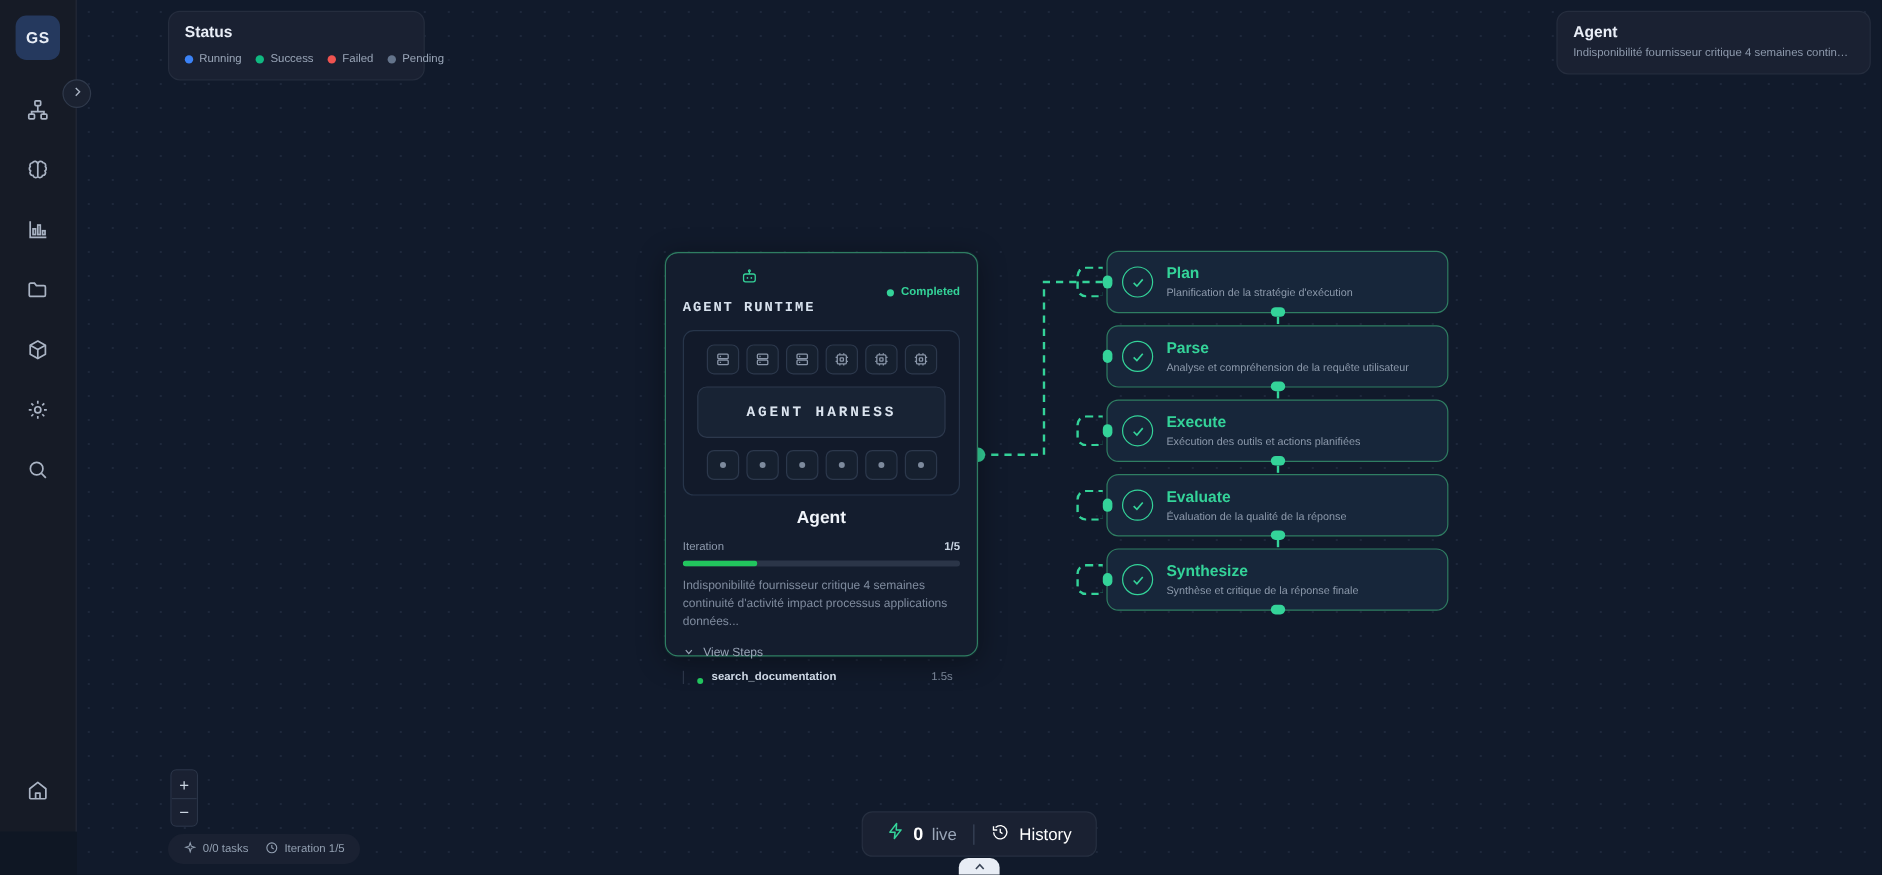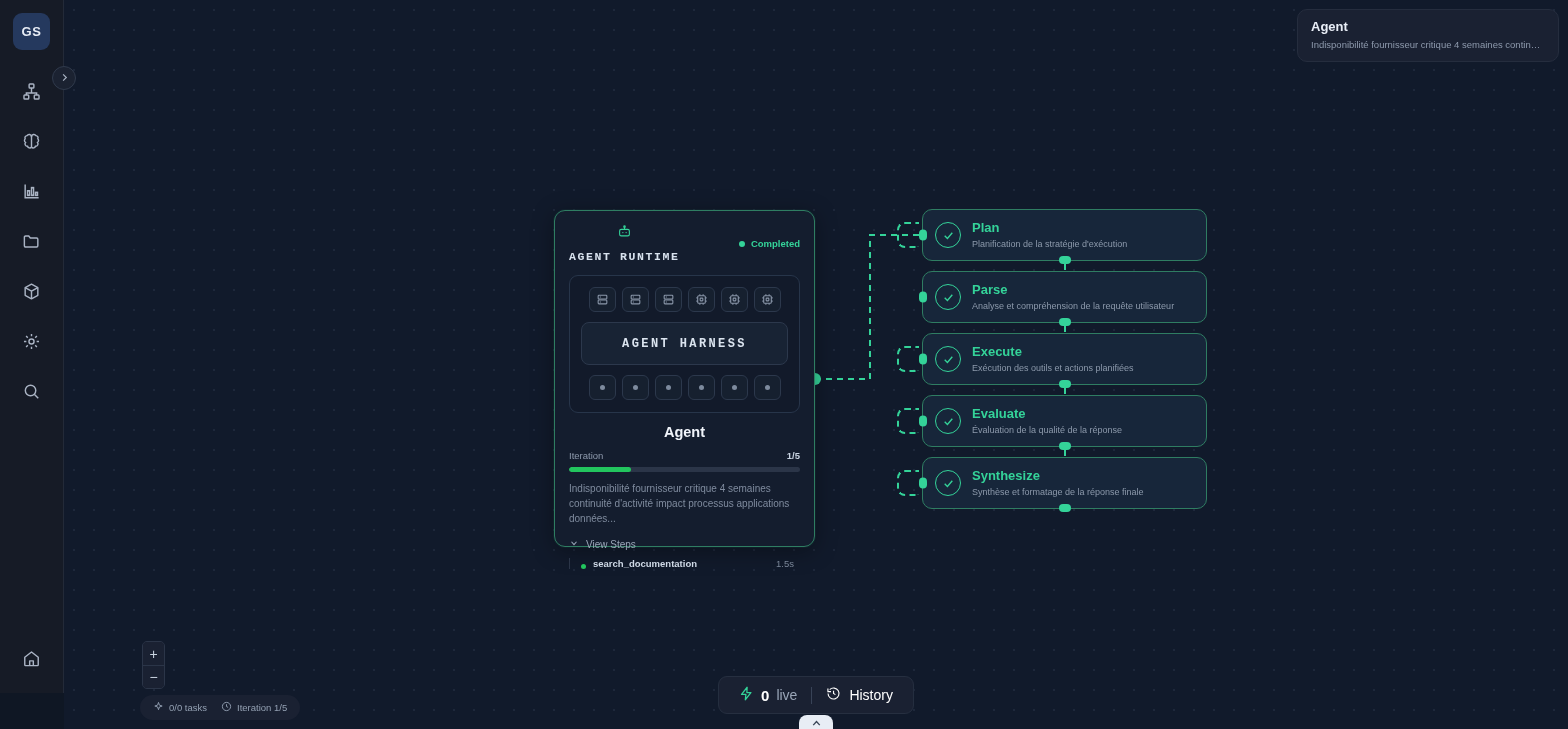--- a/index.html
+++ b/index.html
@@ -193,20 +193,41 @@
 
 <div id="app">
 
   <div class="canvas">
 
     <svg class="connector" style="left:0;top:0;width:1568px;height:729px;">
       <path d="M 751 379 L 806 379 L 806 235 L 858 235" fill="none" stroke="#34d399" stroke-width="2" stroke-dasharray="6 5"></path>
       <circle cx="751" cy="379" r="6" fill="#34d399"></circle>
     </svg>
 
+    <div class="status-panel">
+      <div class="status-title">Status</div>
+      <div class="legend">
+        <div class="legend-item">
+          <span class="legend-dot" style="background:#3b82f6"></span>
+          <span class="legend-label">Running</span>
+        </div>
+        <div class="legend-item">
+          <span class="legend-dot" style="background:#10b981"></span>
+          <span class="legend-label">Success</span>
+        </div>
+        <div class="legend-item">
+          <span class="legend-dot" style="background:#ef5350"></span>
+          <span class="legend-label">Failed</span>
+        </div>
+        <div class="legend-item">
+          <span class="legend-dot" style="background:#64748b"></span>
+          <span class="legend-label">Pending</span>
+        </div>
+      </div>
+    </div>
 
     <div class="agent-panel">
       <div class="agent-panel-title">Agent</div>
       <div class="agent-panel-sub">Indisponibilité fournisseur critique 4 semaines continuité d'a...</div>
     </div>
 
     <div class="runtime-card">
       <div class="rt-head">
         <div class="rt-head-left">
           <span>
@@ -420,21 +441,21 @@
       <div class="node">
         <span class="node-hook"></span>
         <span class="node-port"></span>
         <span class="node-check">
           <svg width="13" height="13" viewBox="0 0 24 24" fill="none" stroke="#34d399" stroke-width="2.5">
             <polyline points="5 12.5 10 17.5 19 7"></polyline>
           </svg>
         </span>
         <span class="node-text">
           <span class="node-title" style="display:block">Synthesize</span>
-          <span class="node-sub" style="display:block">Synthèse et formatage de la réponse finale</span>
+          <span class="node-sub" style="display:block">Synthèse et critique de la réponse finale</span>
         </span>
         <span class="node-port-bottom"></span>
       </div>
 
     </div>
 
     <div class="zoom-ctrl">
       <div class="zoom-btn">+</div>
       <div class="zoom-btn">−</div>
     </div>

